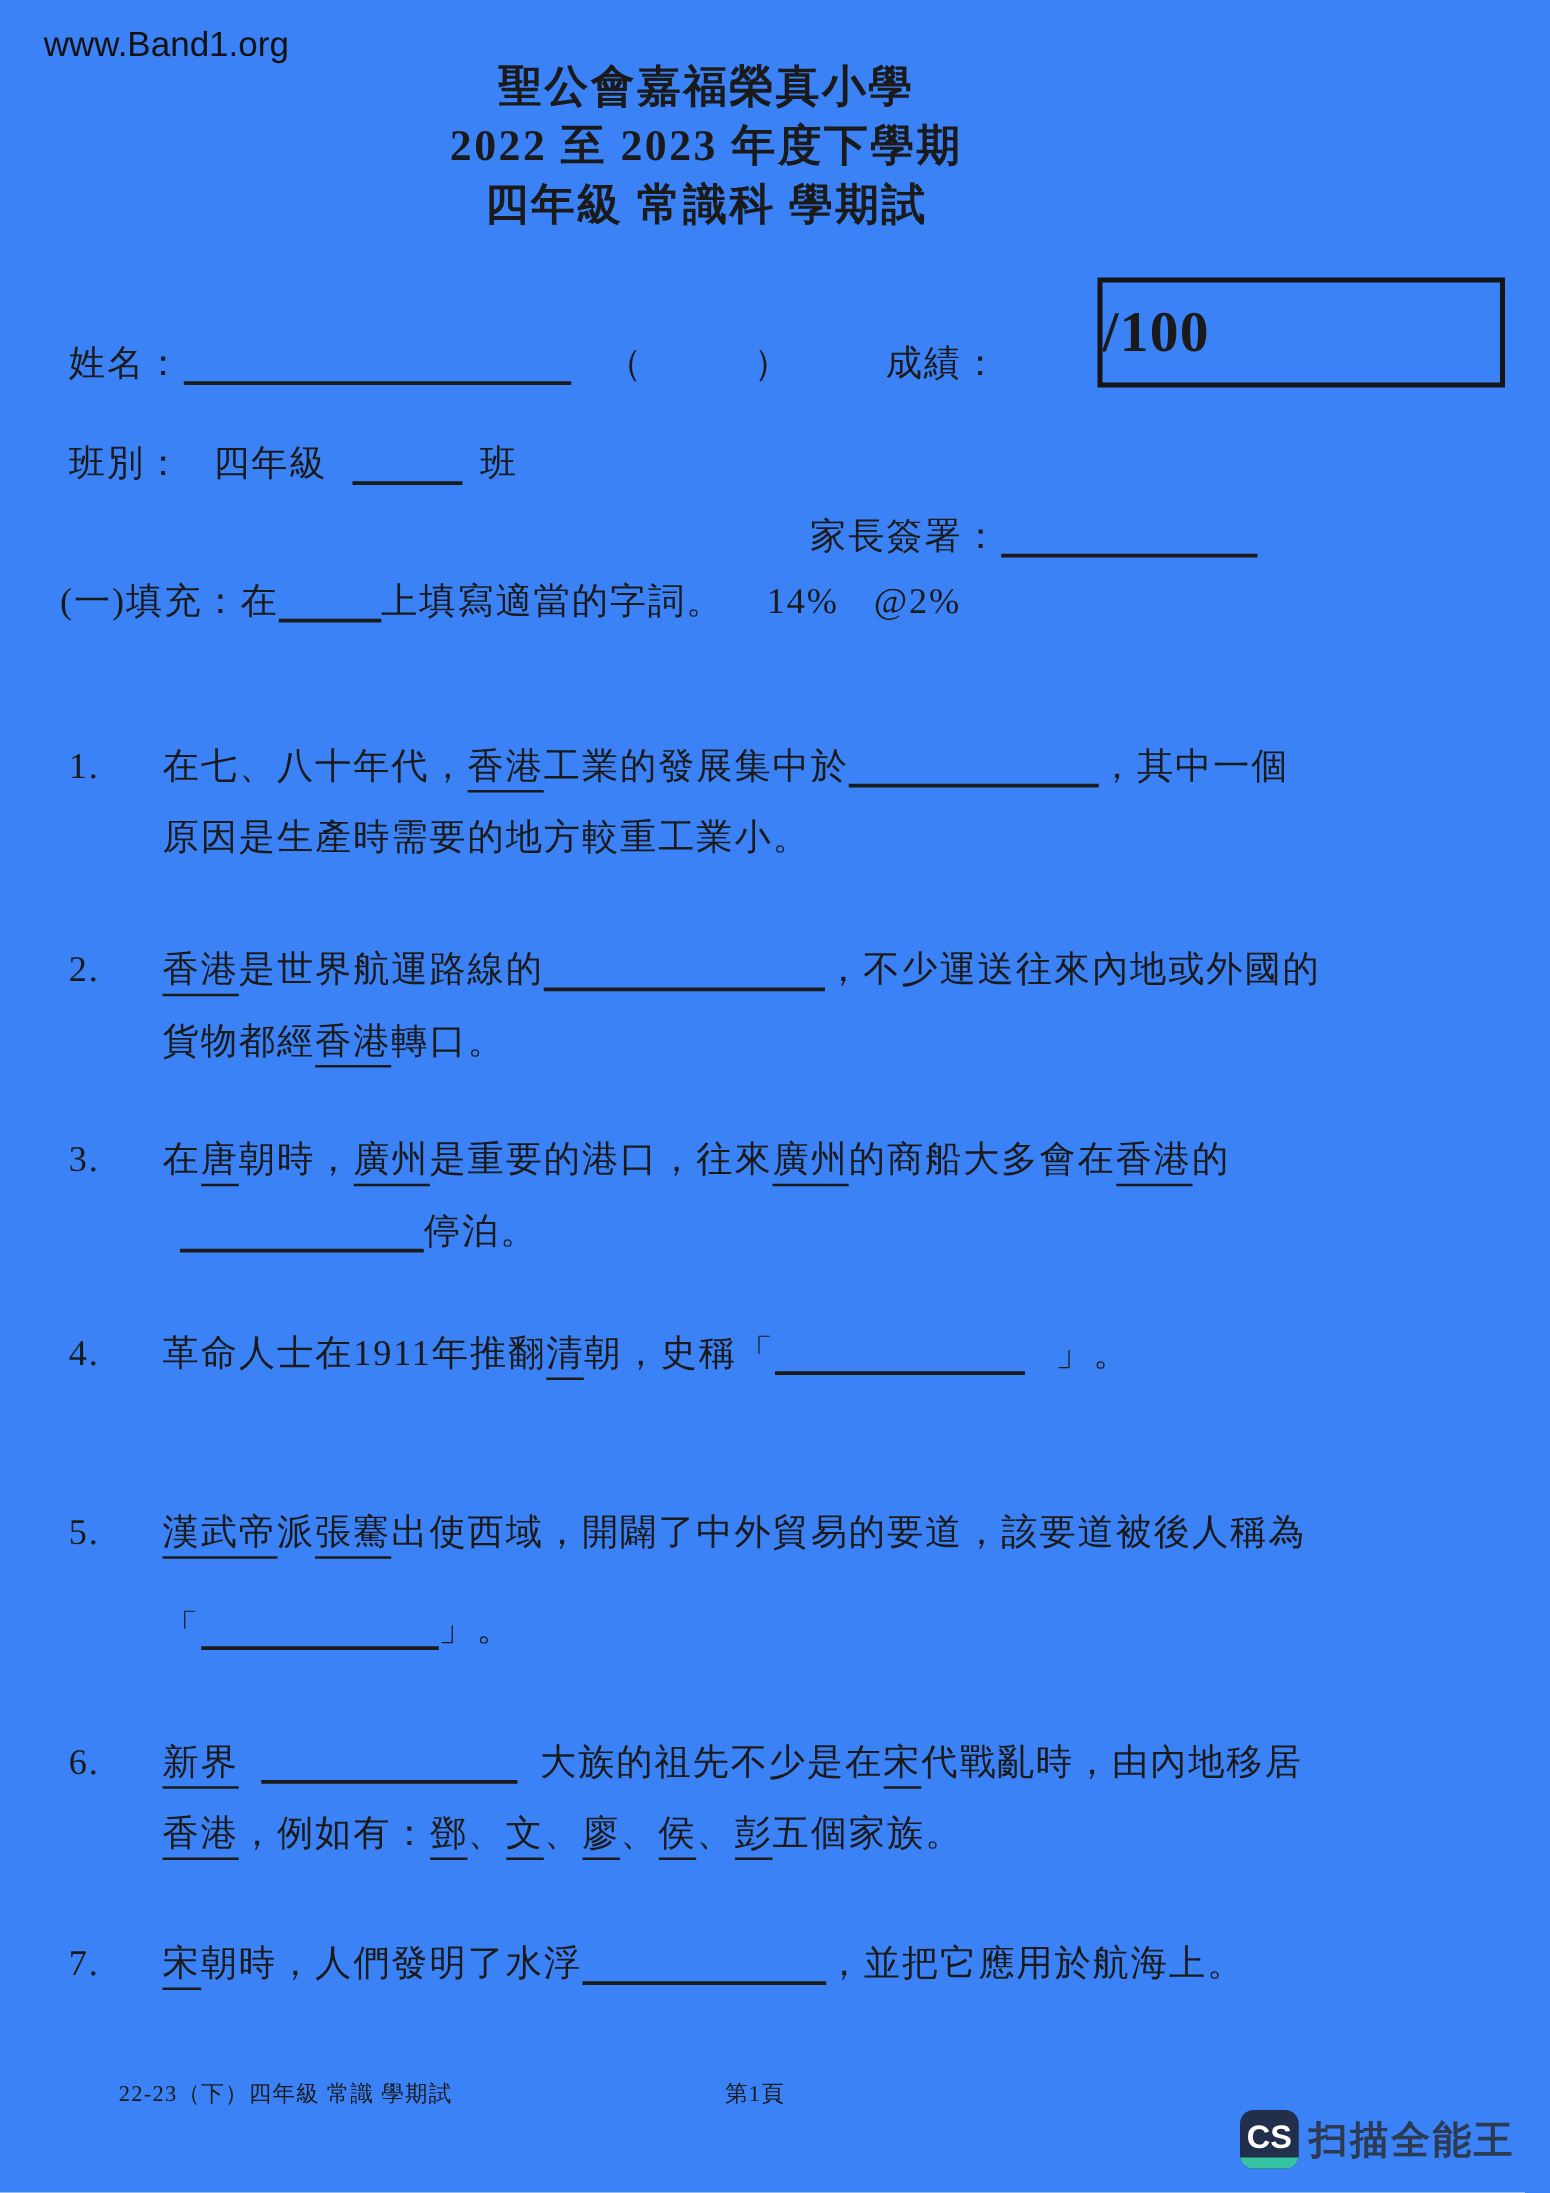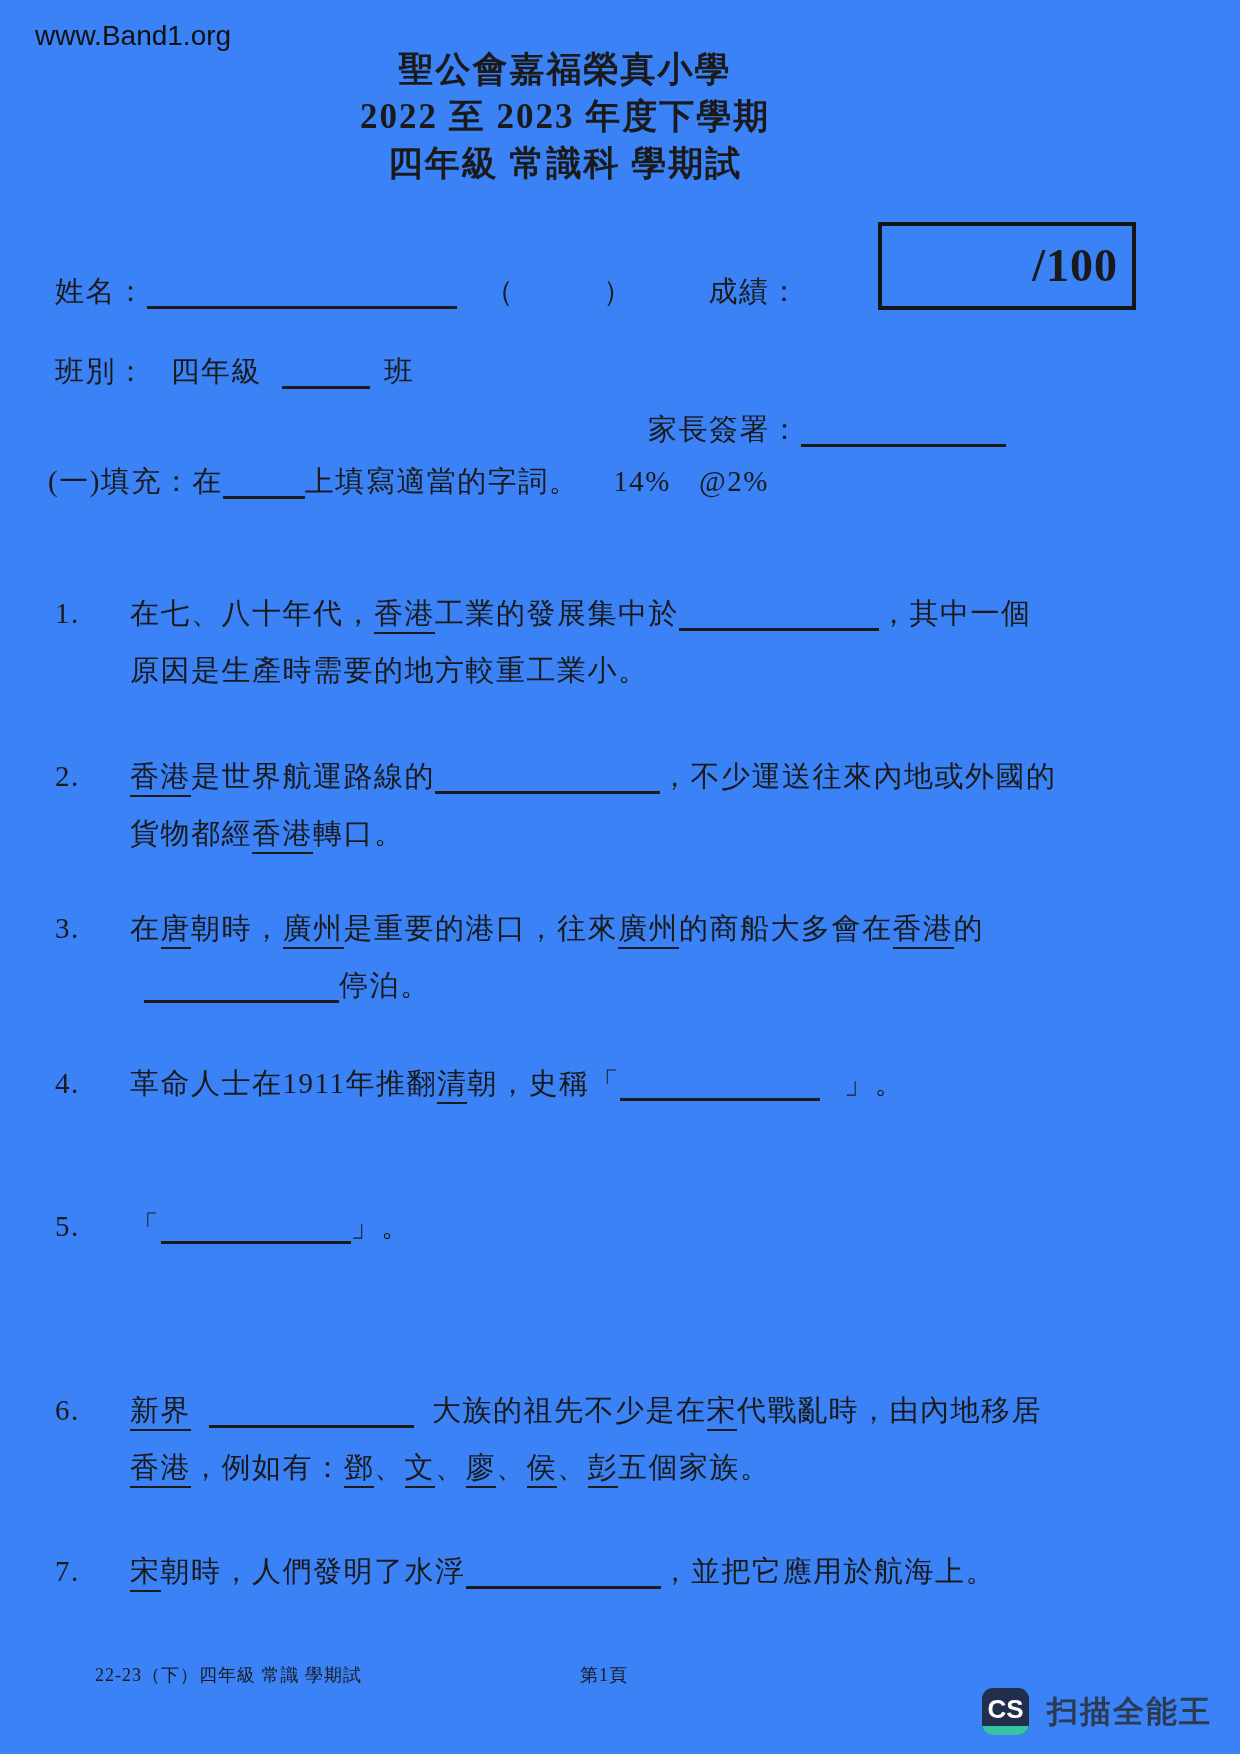--- a/index.html
+++ b/index.html
@@ -17,24 +17,23 @@
     font-family:"Liberation Sans", sans-serif;
     font-size:28px;color:#111;
   }
   .title{
     position:absolute;top:46px;left:0;width:1130px;
     text-align:center;
     font-size:35px;font-weight:700;line-height:47px;
     letter-spacing:2px;
   }
   .score-box{
-    position:absolute;left:878px;top:222px;width:258px;height:88px;
+    position:absolute;left:878px;top:222px;width:326px;height:88px;
     border:4px solid #151515;
     box-sizing:border-box;
-    text-align:right;
   }
   .score-box span{
     display:block;
     font-size:46px;font-weight:700;line-height:80px;
     padding-right:14px;
     letter-spacing:1px;
   }
   .row{
     position:absolute;
     font-size:29px;line-height:46px;letter-spacing:1.5px;
@@ -73,21 +72,21 @@
     border-bottom:2.5px solid #1b1b1b;
     padding-bottom:3px;
   }
   .footer{
     position:absolute;top:1658px;left:55px;width:1130px;
     font-size:18px;letter-spacing:1px;line-height:34px;margin-left:40px;
   }
   .footer .page-num{position:absolute;left:485px;top:0;}
   .scanner{
     position:absolute;top:1688px;right:28px;
-    display:flex;align-items:center;gap:18px;
+    display:flex;align-items:center;gap:8px;
     font-family:"Liberation Sans", sans-serif;
   }
   .cs-icon{
     position:relative;display:block;
     width:47px;height:47px;border-radius:11px;
     background:#212e4c;overflow:hidden;
   }
   .cs-icon::after{
     content:"";position:absolute;left:0;right:0;bottom:0;height:9px;
     background:#36c3a1;
@@ -151,20 +150,21 @@
   <div class="question q4">
     <span class="qnum">4.</span>
     <div class="qbody">
       <div class="line"><span class="txt">革命人士在1911年推翻</span><span class="pn">清</span><span class="txt">朝，史稱「</span><span class="blank" style="width: 200px;"></span><span class="sp" style="width: 24px;"></span><span class="txt">」。</span></div>
     </div>
   </div>
 
   <div class="question q5">
     <span class="qnum">5.</span>
     <div class="qbody">
+      <div class="line"><span class="pn">漢武帝</span><span class="txt">派</span><span class="pn">張騫</span><span class="txt">出使西域，開闢了中外貿易的要道，該要道被後人稱為</span></div>
       <div class="line"><span class="txt">「</span><span class="blank" style="width: 190px;"></span><span class="txt">」。</span></div>
     </div>
   </div>
 
   <div class="question q6">
     <span class="qnum">6.</span>
     <div class="qbody">
       <div class="line"><span class="pn">新界</span><span class="sp" style="width: 18px;"></span><span class="blank" style="width: 205px;"></span><span class="sp" style="width: 18px;"></span><span class="txt">大族的祖先不少是在</span><span class="pn">宋</span><span class="txt">代戰亂時，由內地移居</span></div>
       <div class="line"><span class="pn">香港</span><span class="txt">，例如有：</span><span class="pn">鄧</span><span class="txt">、</span><span class="pn">文</span><span class="txt">、</span><span class="pn">廖</span><span class="txt">、</span><span class="pn">侯</span><span class="txt">、</span><span class="pn">彭</span><span class="txt">五個家族。</span></div>
     </div>

